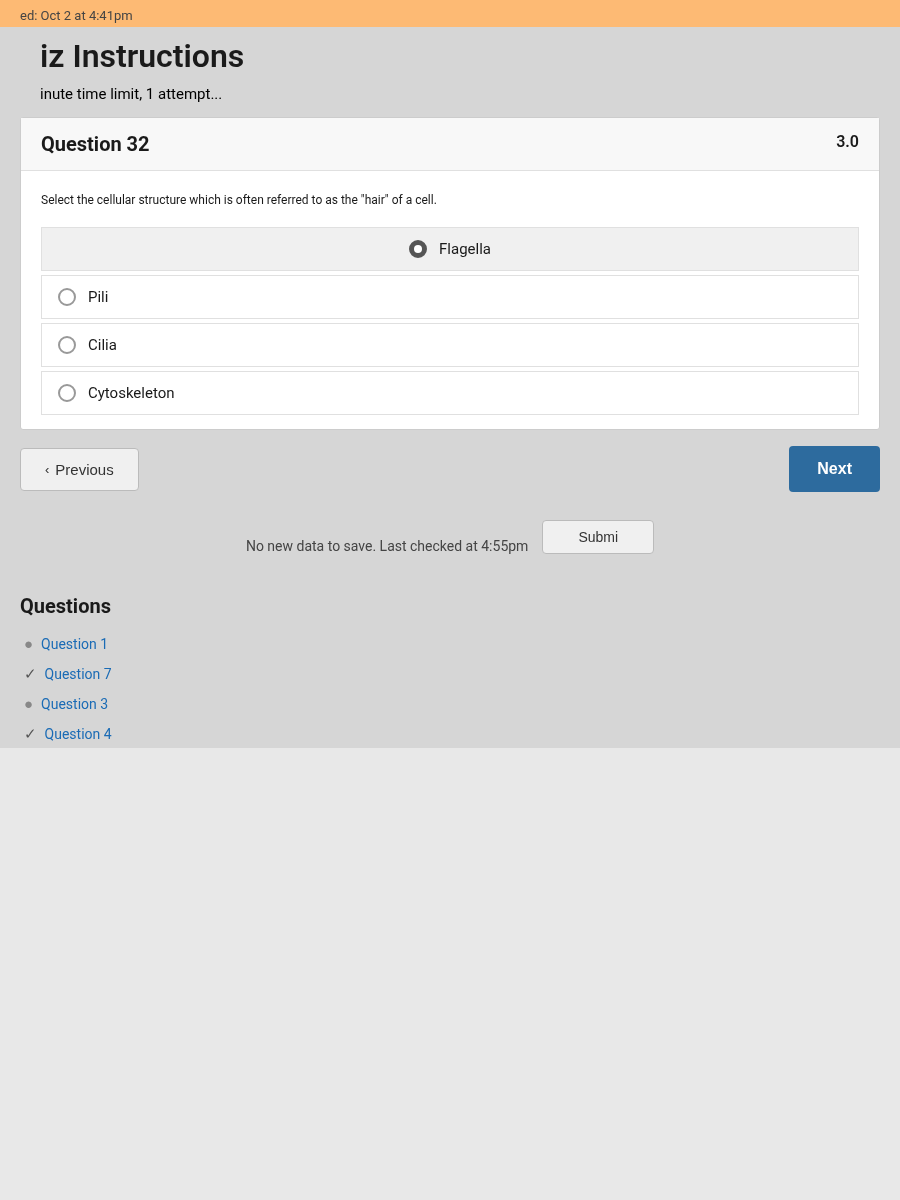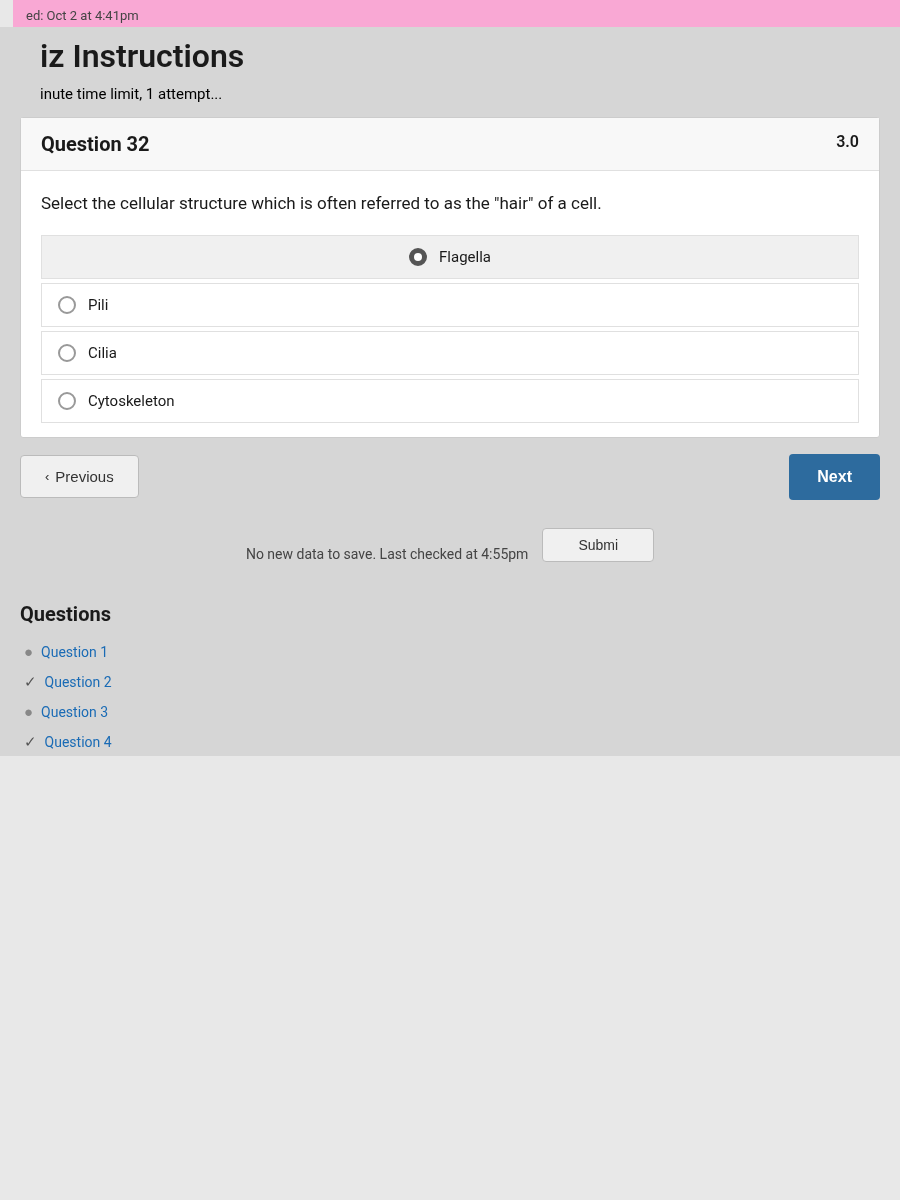--- a/index.html
+++ b/index.html
@@ -11,23 +11,22 @@
     body {
       font-family: -apple-system, BlinkMacSystemFont, "Segoe UI", Roboto, sans-serif;
       background-color: #e8e8e8;
       width: 900px;
       min-height: 1200px;
       overflow-x: hidden;
       color: #2d2d2d;
     }
 
     .top-bar {
-      background-color: #f9a8d4;
-      padding: 8px 20px 4px 13px;
-      margin-left: 13px;
+      background-color: #fdba74;
+      padding: 8px 20px 4px 20px;
     }
 
     .due-date {
       font-size: 13px;
       color: #444;
     }
 
     .page-title {
       font-size: 32px;
       font-weight: 600;
@@ -74,21 +73,21 @@
       font-size: 16px;
       font-weight: 600;
       color: #1a1a1a;
     }
 
     .question-body {
       padding: 20px 20px 10px 20px;
     }
 
     .question-text {
-      font-size: 17px;
+      font-size: 12px;
       color: #1a1a1a;
       margin-bottom: 18px;
       line-height: 1.5;
     }
 
     .answer-options {
       display: flex;
       flex-direction: column;
     }
 
@@ -303,21 +302,21 @@
   <div class="sidebar-title">Questions</div>
   <div class="question-list">
 
     <div class="question-list-item">
       <span class="q-icon circle-q">●</span>
       <span>Question 1</span>
     </div>
 
     <div class="question-list-item">
       <span class="q-icon check">✓</span>
-      <span>Question 2</span>
+      <span>Question 7</span>
     </div>
 
     <div class="question-list-item">
       <span class="q-icon circle-q">●</span>
       <span>Question 3</span>
     </div>
 
     <div class="question-list-item">
       <span class="q-icon check">✓</span>
       <span>Question 4</span>

